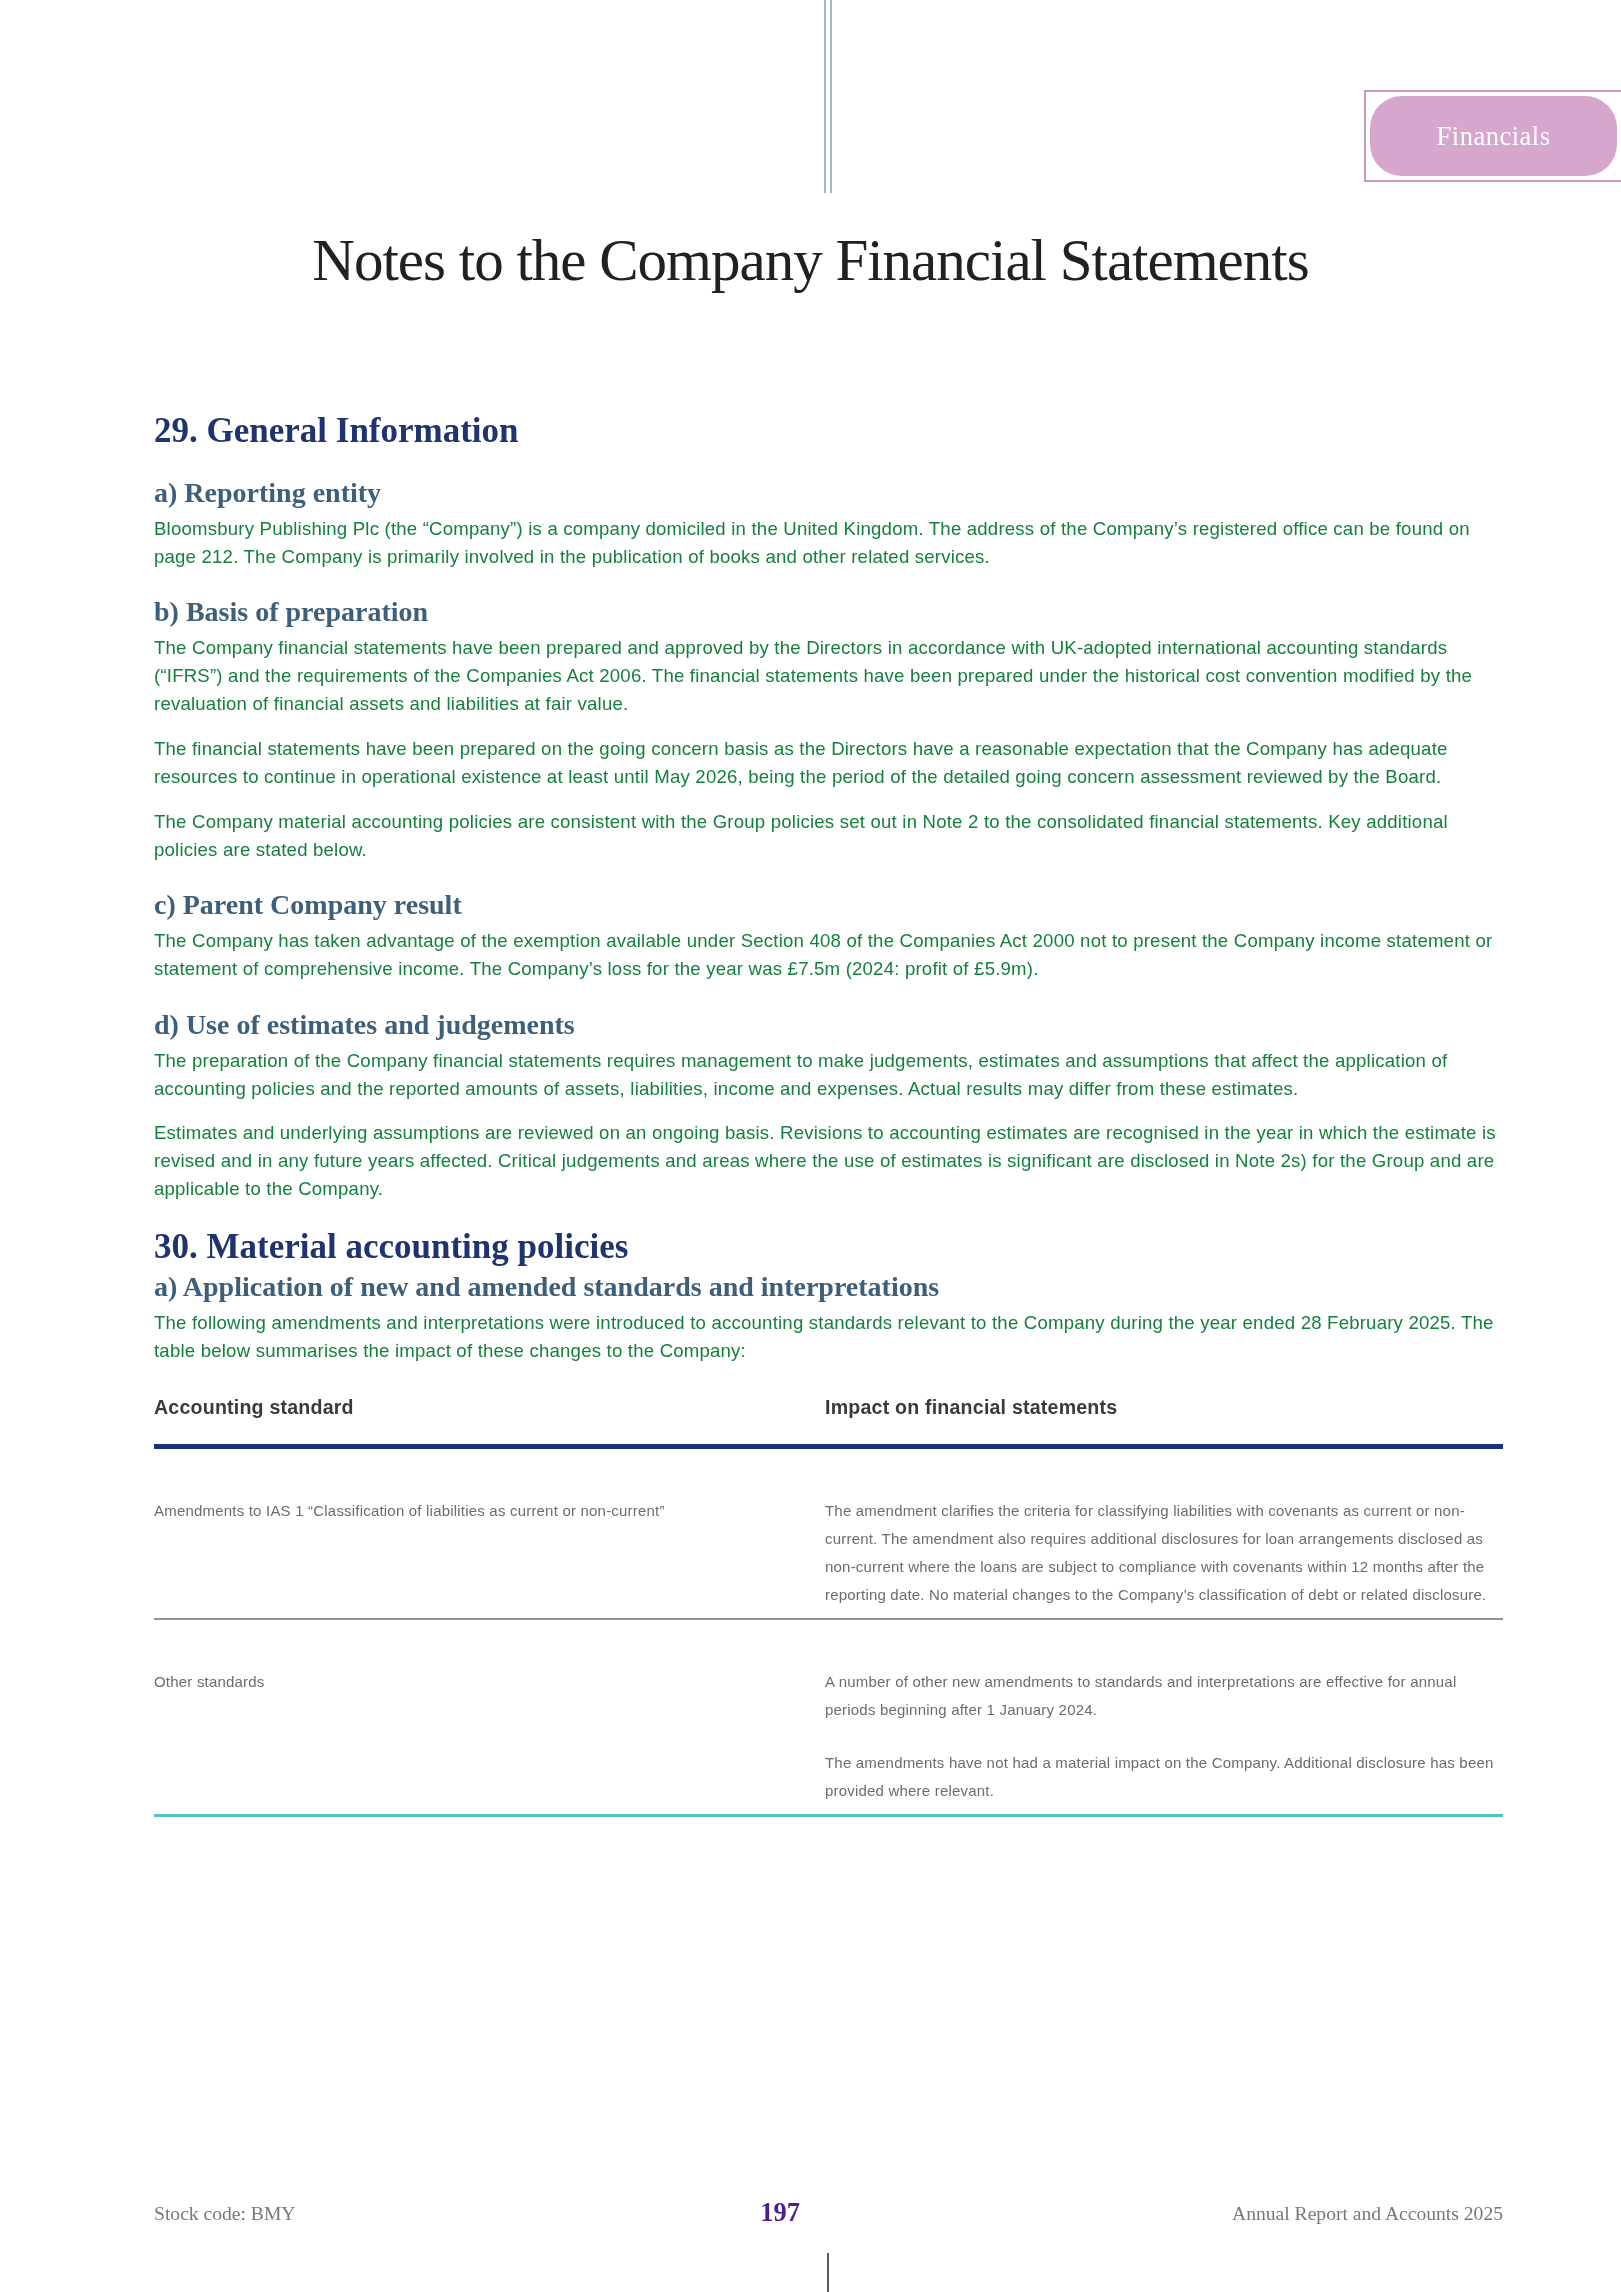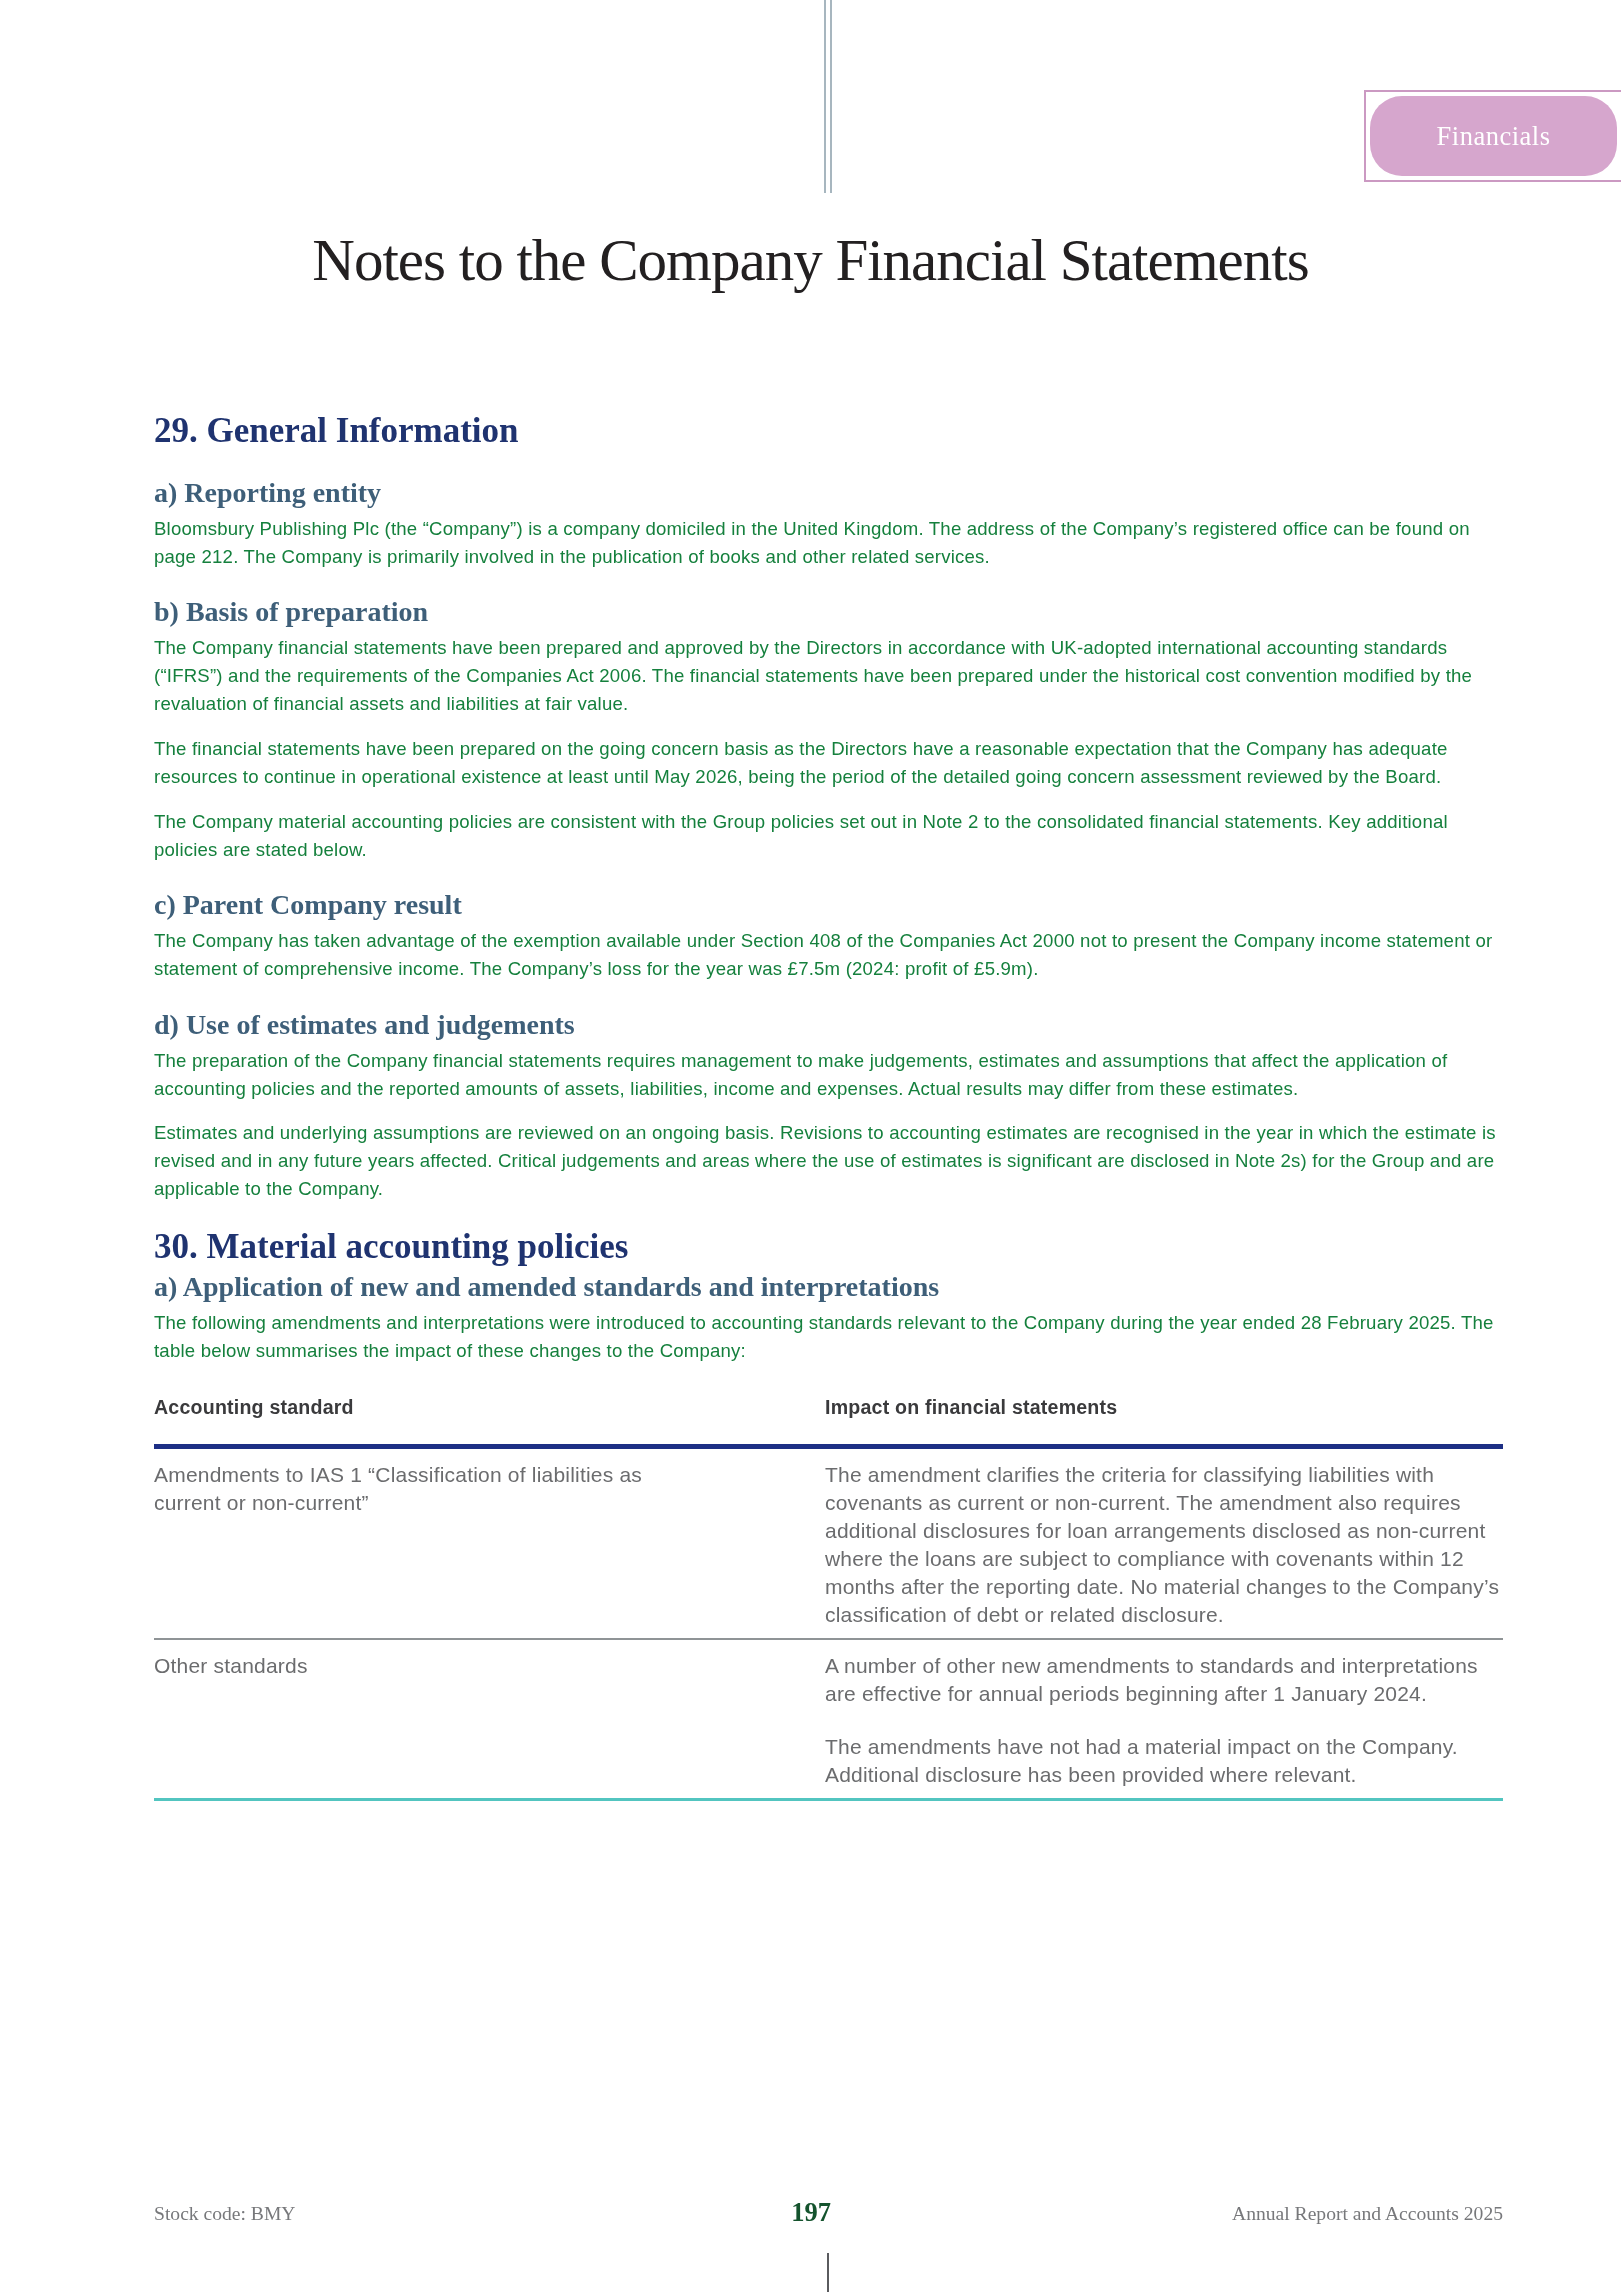--- a/index.html
+++ b/index.html
@@ -60,40 +60,41 @@
   }
 
   
   .std-table{margin-top:31px;width:1349px;}
   .std-row{display:grid;grid-template-columns:671px 1fr;}
   .std-head .cell{
     font-weight:700;font-size:19.6px;color:#3a3a3c;letter-spacing:0.2px;
     padding:0 0 25px 0;border-bottom:5.9px solid #1d2f85;
   }
   .std-body .cell{
-    font-size:21px;line-height:28px;letter-spacing:0.2px;color:#6b6c6e;
+    font-size:15px;line-height:28px;letter-spacing:0.2px;color:#6b6c6e;
     padding:11.8px 0 8.8px 0;
+    margin-top:36px;
   }
   .std-body .cell.standard{padding-right:147px;}
   .std-body.row-1{border-bottom:2px solid #8f9496;}
   .std-body.row-2{border-bottom:3.9px solid #52c5c0;}
   .std-body .cell p{margin:0 0 25.5px 0;}
   .std-body .cell p:last-child{margin-bottom:0;}
 
   
   .footer{
     position:absolute;left:154px;top:2203px;width:1349px;
     display:flex;justify-content:space-between;
     font-family:"Liberation Serif","DejaVu Serif",serif;
     font-size:19.6px;color:#77787b;
   }
   .page-num{
-    position:absolute;left:811px;top:2197px;transform:translateX(-50%);
+    position:absolute;left:780px;top:2197px;transform:translateX(-50%);
     font-family:"Liberation Serif","DejaVu Serif",serif;
-    font-weight:700;font-size:26.5px;color:#14532d;
+    font-weight:700;font-size:26.5px;color:#4c1d95;
   }
 </style>
 </head>
 <body>
 
 <div class="page">
 
   <div class="top-rules">
     <div></div>
     <div></div>

